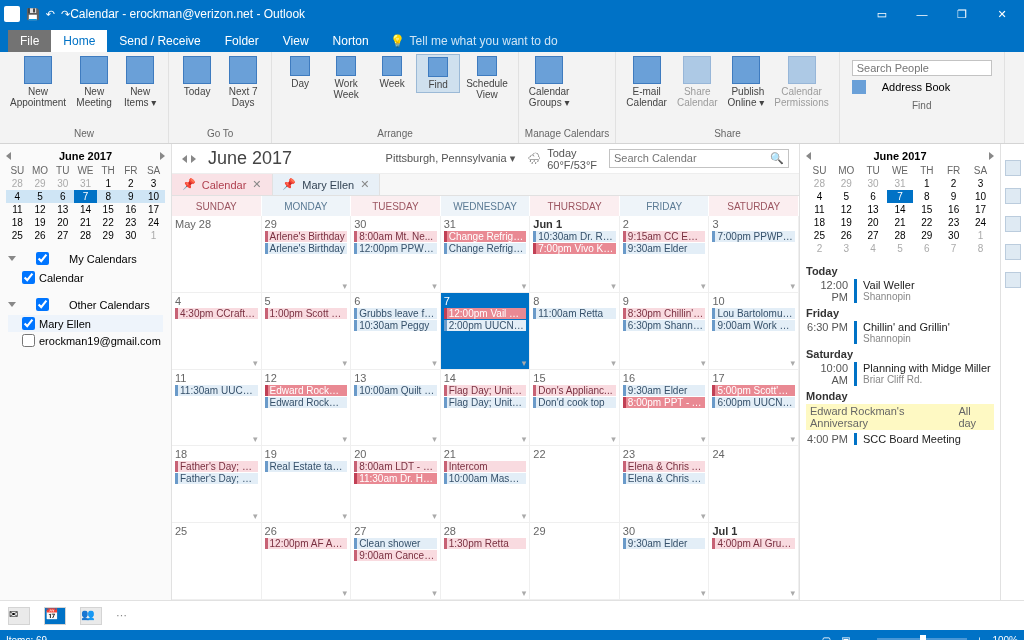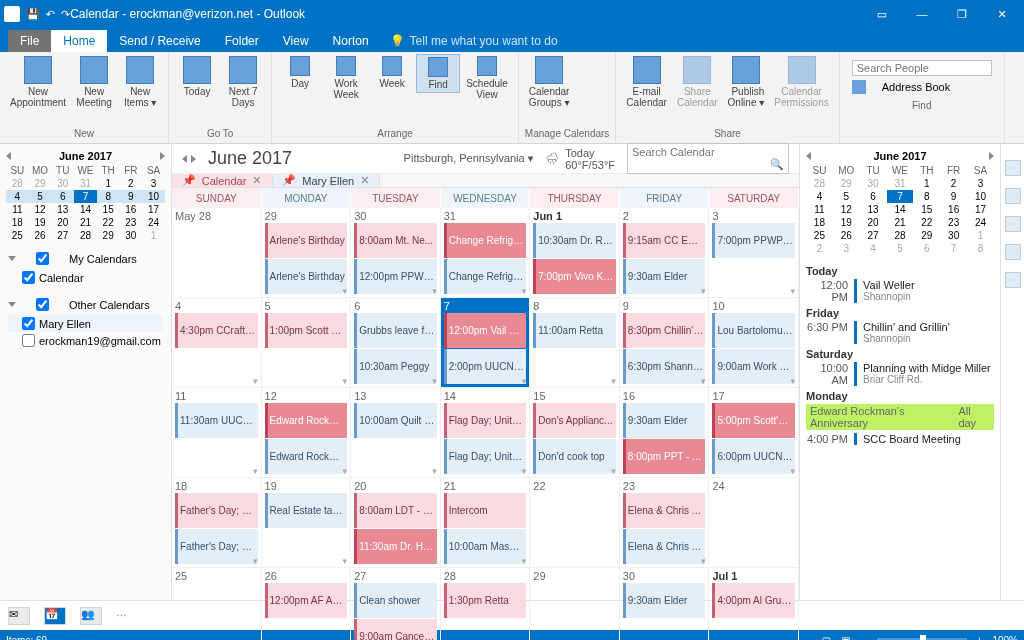--- a/index.html
+++ b/index.html
@@ -39,54 +39,54 @@
 .calsection { padding: 6px 8px; }
 .calsection .sechead { font-size: 11px; display: flex; align-items: center; gap: 20px; margin-bottom: 4px; }
 .calsection label { display: flex; align-items: center; gap: 4px; padding: 2px 0 2px 14px; }
 
 .center { flex: 1; display: flex; flex-direction: column; border-right: 1px solid #e1e1e1; }
 .calhdr { height: 30px; display: flex; align-items: center; padding: 0 10px; gap: 12px; border-bottom: 1px solid #eee; }
 .calhdr .nav { display: flex; gap: 4px; align-items: center; }
 .calhdr .title { font-size: 18px; color: #444; }
 .calhdr .loc { margin-left: auto; color: #555; }
 .calhdr .weather { display: flex; align-items: center; gap: 6px; color: #555; }
-.calhdr .searchcal { width: 162px; border: 1px solid #c3c3c3; padding: 2px 4px; font-size: 11px; position: relative; }
+.calhdr .searchcal { width: 180px; border: 1px solid #c3c3c3; padding: 2px 4px; font-size: 11px; position: relative; }
 .calhdr .searchcal input { border:none; outline:none; width: 150px; font-size:11px; }
 
 .caltabs { height: 22px; display: flex; background: #f7f7f7; border-bottom: 1px solid #e1e1e1; font-size: 11px; }
 .caltab { display: flex; align-items: center; padding: 0 10px; gap: 6px; border-right: 1px solid #e1e1e1; }
 .caltab.me { background: #f9e2e6; color: #b04050; }
 .caltab.st { background: #e8f0f7; color: #345; }
 .caltab .x { color: #888; }
 
 .monthgrid { flex: 1; display: grid; grid-template-columns: repeat(7, 1fr); grid-template-rows: 20px repeat(5, 1fr); font-size: 10px; }
 .dow { background: #fbeef0; color: #9b5560; display:flex; align-items:center; justify-content:center; font-size:10px; border-right:1px solid #fff; }
 .dow.wed { background: #e98993; color:#fff; }
 .dow.alt { background:#eef4f9; color:#5b7a94; }
 .cell { border-right:1px solid #efefef; border-bottom:1px solid #efefef; padding:2px 3px; overflow:hidden; position:relative; }
 .cell .dnum { font-size:11px; color:#666; margin-bottom:1px; }
 .cell.today { background:#0072c6; }
 .cell.today .dnum { color:#fff; }
 .cell .dnum.bold { font-weight:bold; color:#333; }
-.ev { font-size:10px; padding:12px 2px; margin-bottom:1px; white-space:nowrap; overflow:hidden; text-overflow:ellipsis; border-left:3px solid; }
+.ev { font-size:10px; padding:0 2px; margin-bottom:1px; white-space:nowrap; overflow:hidden; text-overflow:ellipsis; border-left:3px solid; }
 .ev.pink { background:#f9dbe0; border-color:#c76275; color:#7a3040; }
 .ev.blue { background:#e3eef7; border-color:#6a9ac9; color:#35506a; }
 .ev.pinkdk { background:#e98993; border-color:#c04055; color:#fff; }
 .more { position:absolute; bottom:1px; right:3px; color:#aaa; font-size:9px; }
 
 .rightpane { width: 200px; padding: 4px 6px; font-size:11px; overflow:hidden; }
 .rightpane .minical { padding: 0 0 6px 0; }
 .agenda-hdr { font-weight:bold; margin-top:4px; margin-bottom:2px; color:#333; }
 .agenda-row { display:flex; gap:6px; margin-bottom:3px; }
 .agenda-time { width:42px; text-align:right; color:#555; }
 .agenda-bar { width:3px; background:#0072c6; }
 .agenda-body { flex:1; }
 .agenda-title { color:#222; }
 .agenda-loc { color:#888; font-size:10px; }
-.allday { background:#bef264; display:flex; justify-content:space-between; padding:1px 4px; margin-bottom:3px; color:#666; }
+.allday { background:#fef9c3; display:flex; justify-content:space-between; padding:1px 4px; margin-bottom:3px; color:#666; }
 
 .iconcol { width:24px; display:flex; flex-direction:column; align-items:center; gap:12px; padding-top:16px; border-left:1px solid #e1e1e1; }
 .iconcol .i { width:16px; height:16px; border:1px solid #bcd; background:#dfeaf3; }
 
 .navbar { height: 30px; border-top:1px solid #e1e1e1; display:flex; align-items:center; padding:0 8px; gap:14px; }
 .navbar .nbtn { width:22px; height:18px; background:#eaeaea; border:1px solid #d4d4d4; }
 .navbar .nbtn.active { background:#0072c6; }
 
 .statusbar { height:20px; background:#0072c6; color:#fff; font-size:10px; display:flex; align-items:center; padding:0 6px; }
 .statusbar .right { margin-left:auto; display:flex; align-items:center; gap:10px; }

